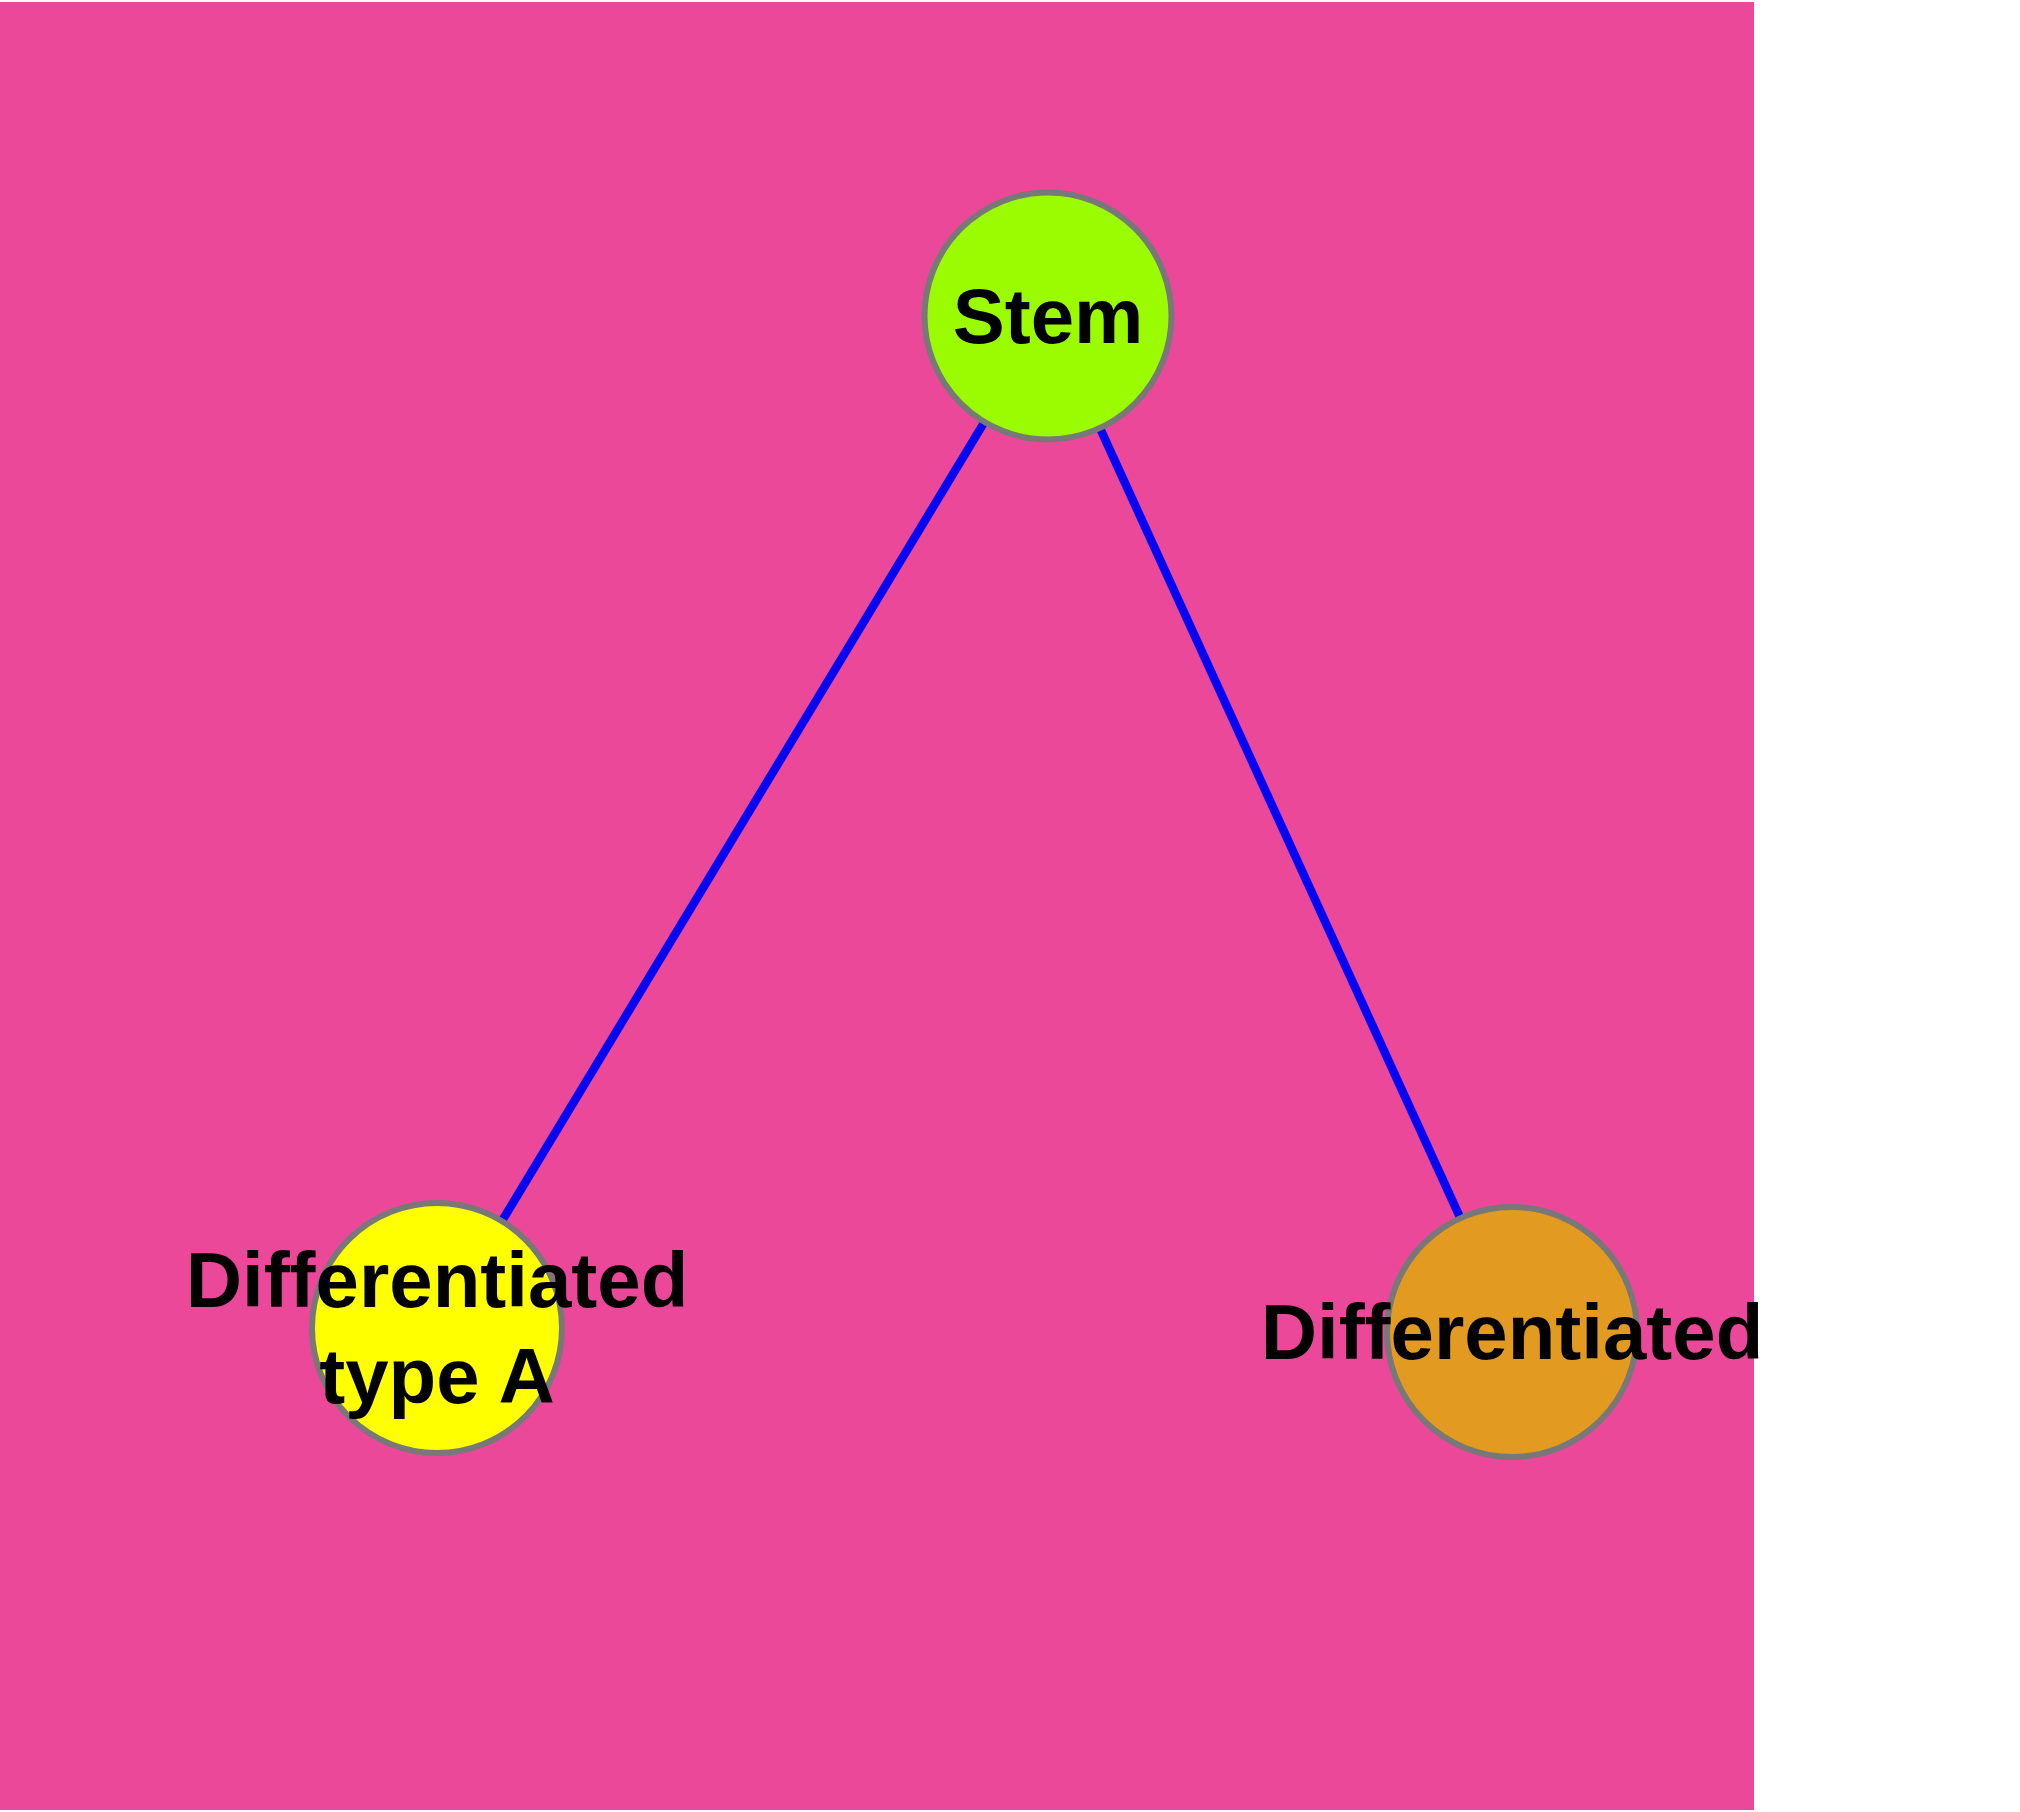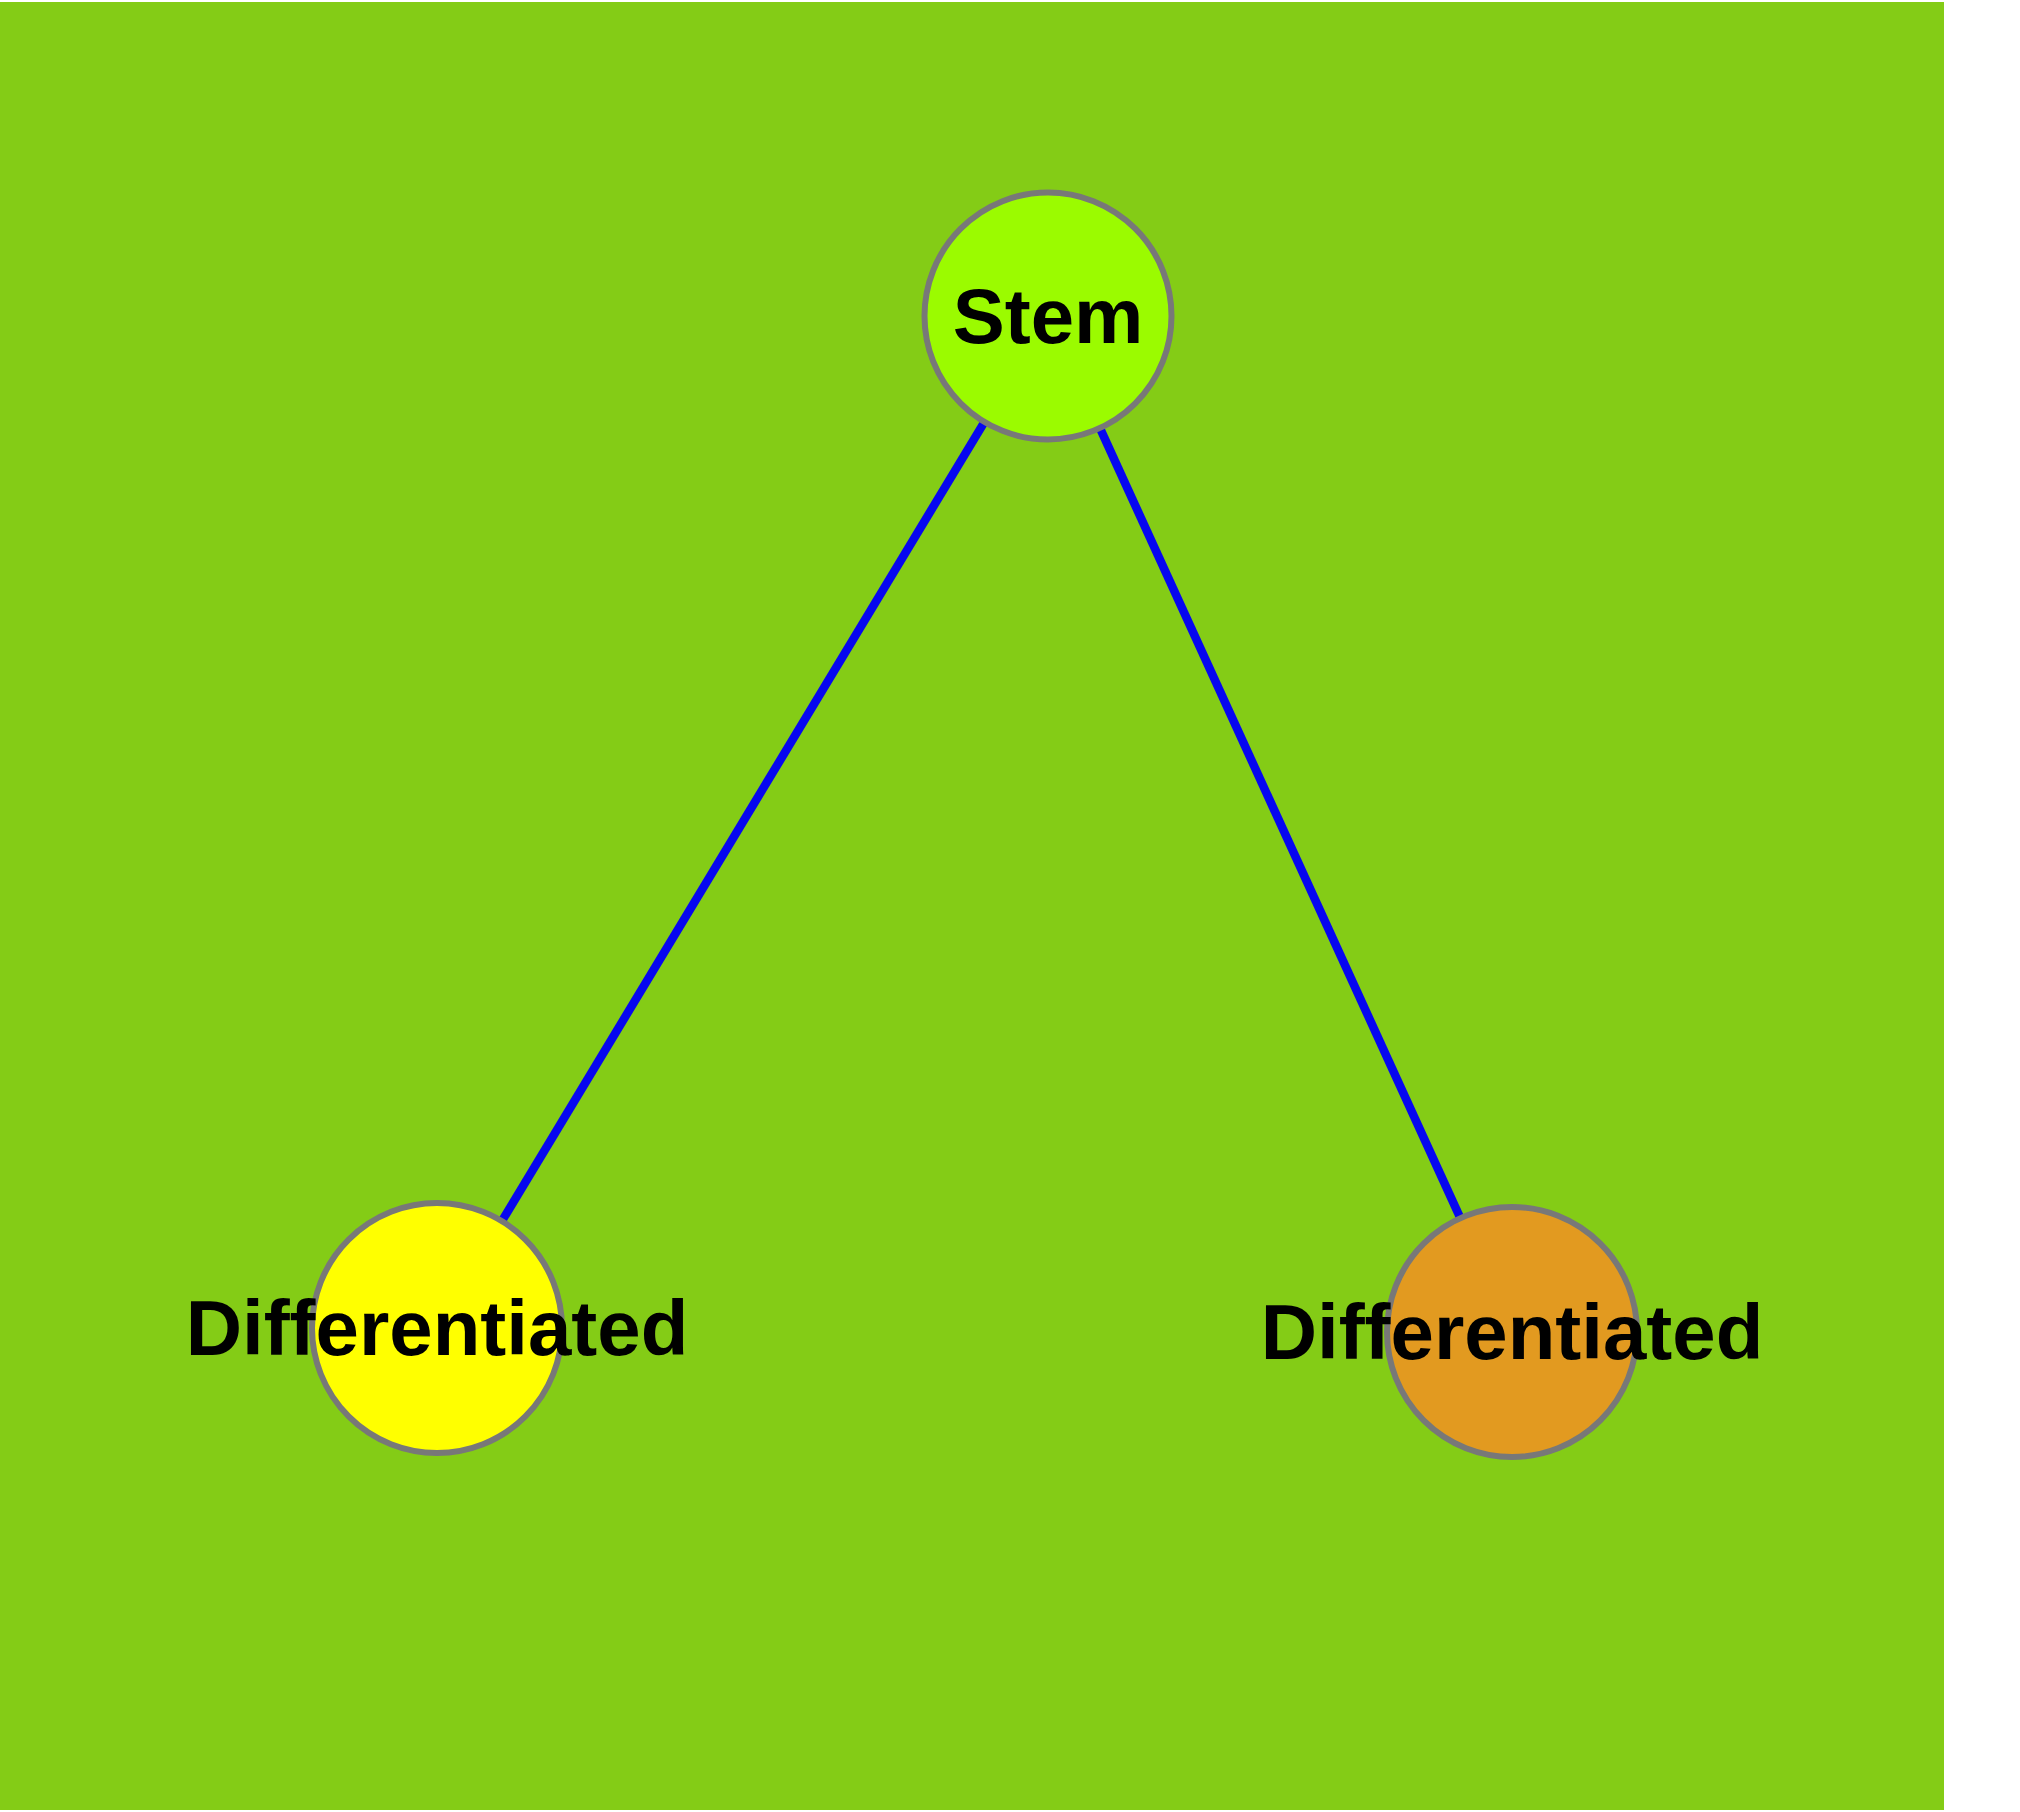--- a/index.html
+++ b/index.html
@@ -8,23 +8,23 @@
     width: 2021px;
     height: 1812px;
     background: #ffffff;
     font-family: "Liberation Sans", "DejaVu Sans", sans-serif;
     overflow: hidden;
   }
   .canvas {
     position: absolute;
     left: 0;
     top: 1.7px;
-    width: 1944px;
+    width: 1754px;
     height: 1808px;
-    background: #84cc16;
+    background: #ec4899;
   }
   .edges-layer {
     position: absolute;
     left: 0;
     top: 0;
     width: 2021px;
     height: 1808px;
     z-index: 1;
   }
   .node {
@@ -82,20 +82,21 @@
 
   <div class="node" id="node-stem">
     <div class="node-label">
       <div>Stem</div>
     </div>
   </div>
 
   <div class="node" id="node-type-a">
     <div class="node-label">
       <div>Differentiated</div>
+      <div>type A</div>
     </div>
   </div>
 
   <div class="node" id="node-type-b">
     <div class="node-label">
       <div>Differentiated</div>
     </div>
   </div>
 
 </div>

